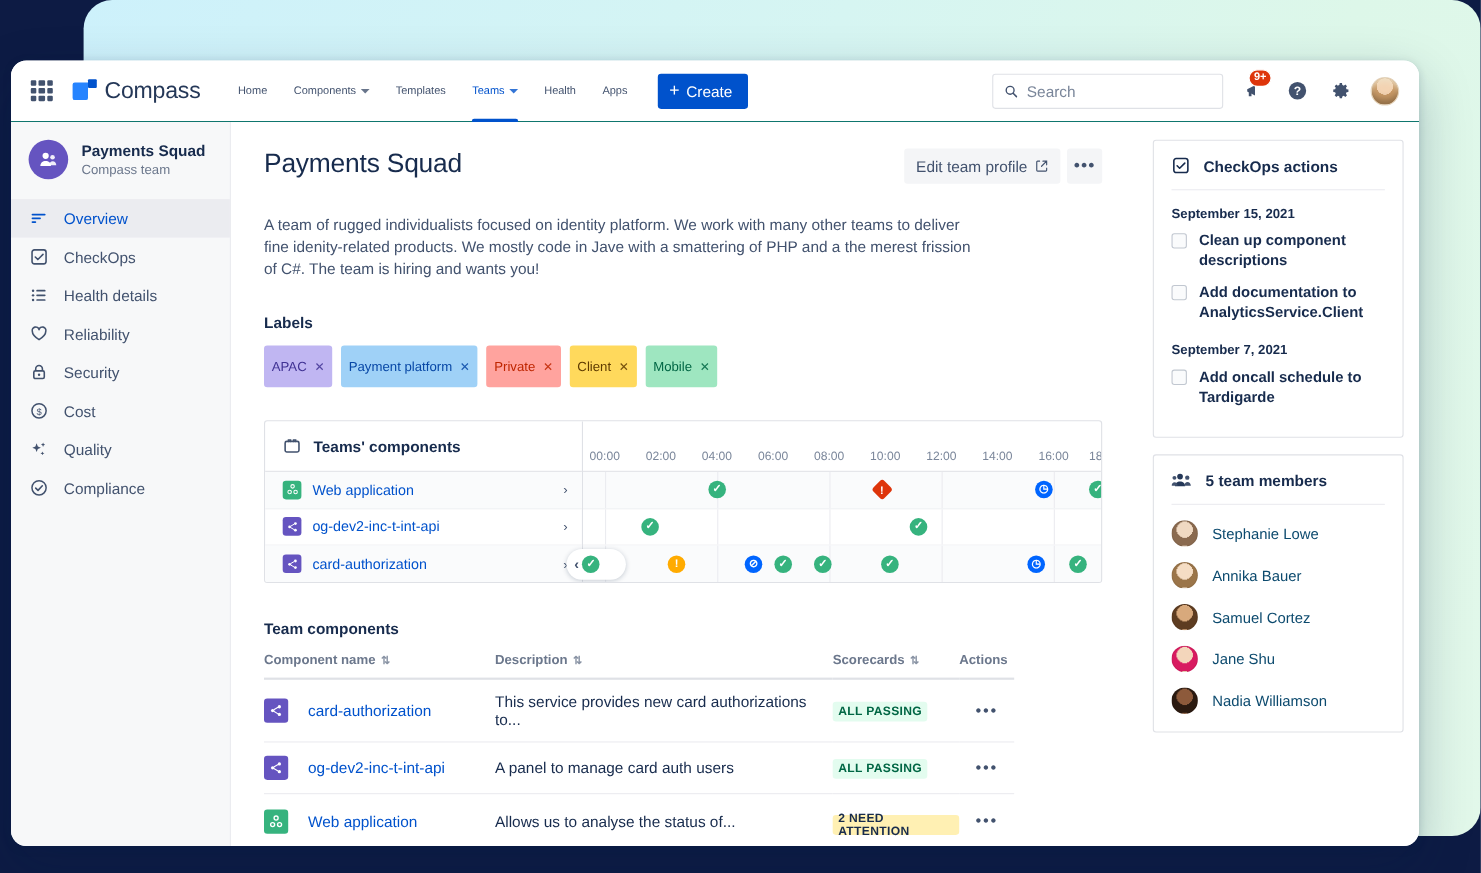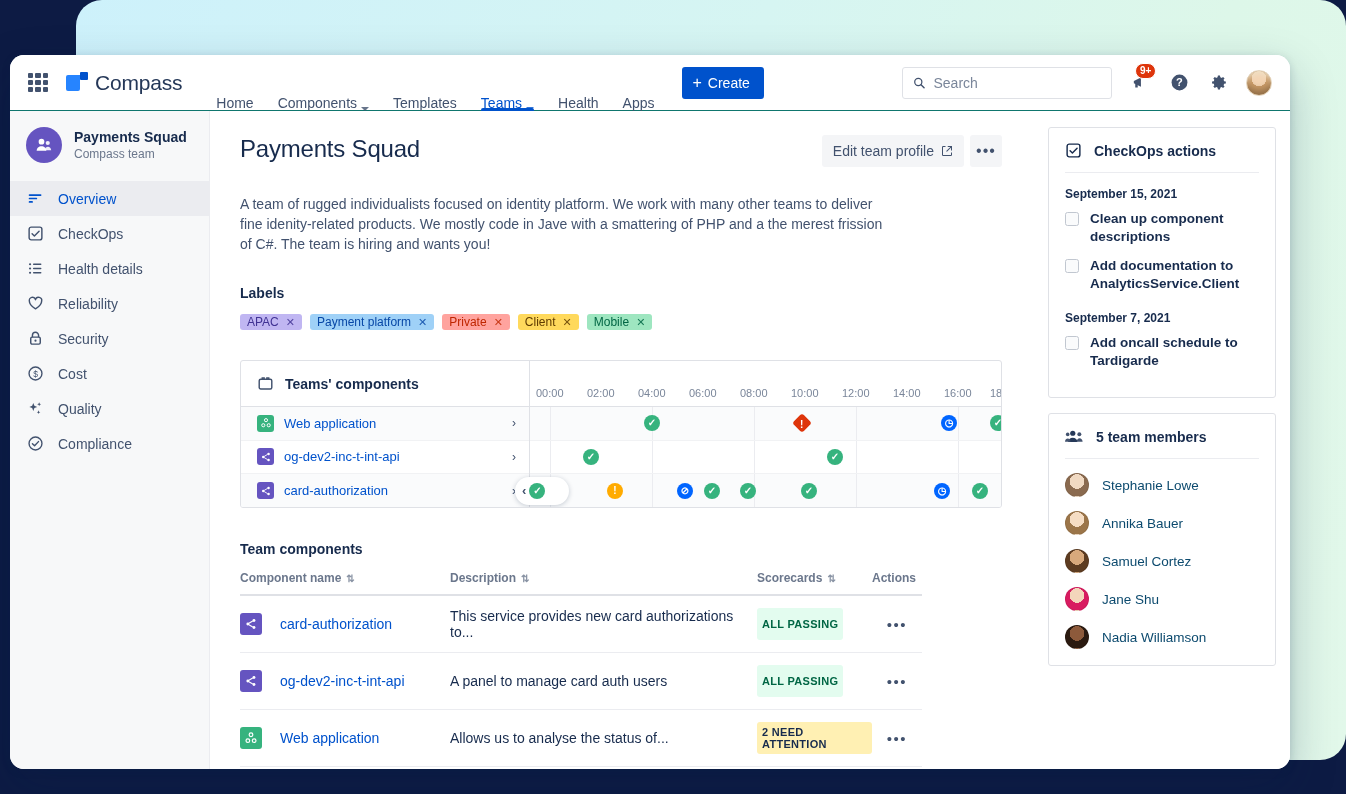--- a/index.html
+++ b/index.html
@@ -43,22 +43,22 @@
   .app-switcher i { background: #42526e; border-radius: 1px; display: block; }
   .brand { display: flex; align-items: center; gap: 7px; margin-left: 16px; margin-right: 22px; }
   .brand-mark { width: 22px; height: 22px; position: relative; }
   .brand-mark .sq1 { position: absolute; left: 0; top: 3px; width: 14px; height: 16px;
      background: #2684ff; border-radius: 2px 0 2px 2px; }
   .brand-mark .sq2 { position: absolute; right: 0; top: 0; width: 8px; height: 8px;
      background: #0052cc; border-radius: 1px; }
   .brand-text { font-size: 21px; color: #253858; letter-spacing: -0.2px; font-weight: 400; }
   .nav-links { display: flex; align-items: center; gap: 0; height: 56px; }
   .nav-item {
-    position: relative; display: flex; align-items: flex-end; gap: 4px;
-    padding: 0 12px; height: 56px; font-size: 14px; color: #42526e; cursor: pointer;
+    position: relative; display: flex; align-items: center; gap: 4px;
+    padding: 0 12px; height: 56px; font-size: 10px; color: #42526e; cursor: pointer;
   }
   .nav-item.active { color: #0052cc; }
   .nav-item.active::after {
     content: ""; position: absolute; left: 12px; right: 12px; bottom: 0;
     height: 3px; background: #0052cc; border-radius: 2px 2px 0 0;
   }
   .caret { width: 0; height: 0; border-left: 4px solid transparent;
      border-right: 4px solid transparent; border-top: 4px solid currentColor; opacity: .8; }
   .create-btn {
     margin-left: 16px; height: 32px; padding: 0 14px 0 10px;
@@ -123,21 +123,21 @@
     height: 32px; padding: 0 11px; background: #f4f5f7; border: none; border-radius: 3px;
     font-size: 14px; color: #42526e; font-family: inherit; cursor: pointer;
     display: flex; align-items: center; gap: 7px;
   }
   .dots-btn { width: 32px; justify-content: center; padding: 0; letter-spacing: 1px; font-size: 16px; }
   .desc { margin-top: 27px; font-size: 14px; line-height: 20px; color: #42526e; width: 652px; }
   .sec-title { font-size: 14px; font-weight: 700; color: #172b4d; }
   .labels-wrap { margin-top: 31px; }
   .chips { display: flex; gap: 8px; margin-top: 13px; }
   .chip {
-    height: 16px; border-radius: 3px; padding: 0 7px; font-size: 12px;
+    height: 38px; border-radius: 3px; padding: 0 7px; font-size: 12px;
     display: flex; align-items: center; gap: 7px; cursor: pointer;
   }
   .chip .x { font-size: 11px; opacity: .85; }
 
   
   .tl-panel {
     margin-top: 30px; width: 762px; height: 148px;
     border: 1px solid #dfe1e6; border-radius: 3px; display: flex; overflow: hidden;
     background: #fff;
   }
@@ -185,21 +185,21 @@
   .tbl { width: 100%; border-collapse: collapse; margin-top: 14px; }
   .tbl th {
     text-align: left; font-size: 12px; font-weight: 700; color: #6b778c;
     padding: 0 0 9px 0; border-bottom: 2px solid #dfe1e6; white-space: nowrap;
   }
   .sort { color: #8993a4; font-size: 10px; margin-left: 5px; }
   .tbl td { padding: 12px 0; border-bottom: 1px solid #ebecf0; font-size: 14px; color: #172b4d; vertical-align: middle; }
   .cell-comp { display: flex; align-items: center; gap: 18px; }
   .cell-comp .comp-ico { width: 22px; height: 22px; flex: 0 0 22px; border-radius: 3px; }
   .cell-comp a { color: #0052cc; text-decoration: none; font-size: 14px; cursor: pointer; }
-  .lozenge { display: inline-flex; align-items: center; height: 32px; padding: 0 5px;
+  .lozenge { display: inline-flex; align-items: center; height: 18px; padding: 0 5px;
      border-radius: 3px; font-size: 11px; font-weight: 700; letter-spacing: .3px; }
   .lz-green { background: #e3fcef; color: #006644; }
   .lz-yellow { background: #fff0b3; color: #172b4d; }
   .row-dots { color: #42526e; letter-spacing: 1.5px; font-size: 15px; cursor: pointer; }
 
   
   .rail { width: 256px; flex: 0 0 256px; padding: 16px 14px 14px 14px; background: #fff; }
   .card { border: 1px solid #dfe1e6; border-radius: 3px; background: #fff; }
   .card + .card { margin-top: 15px; }
   .card-head { display: flex; align-items: center; gap: 12px; padding: 14px 16px 13px 16px; }

